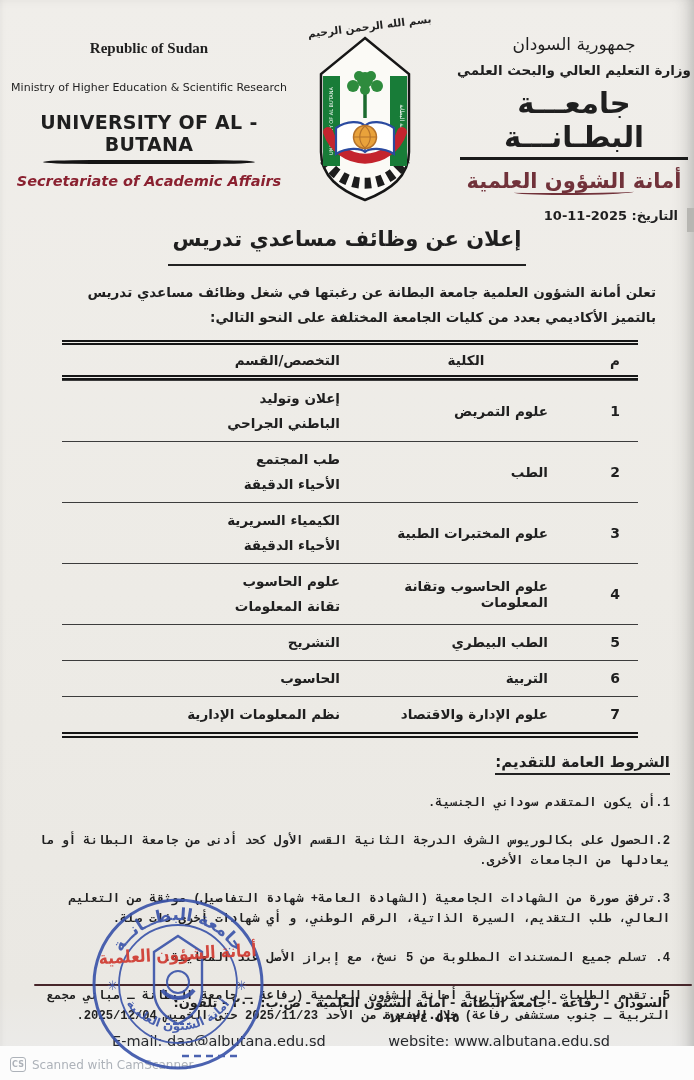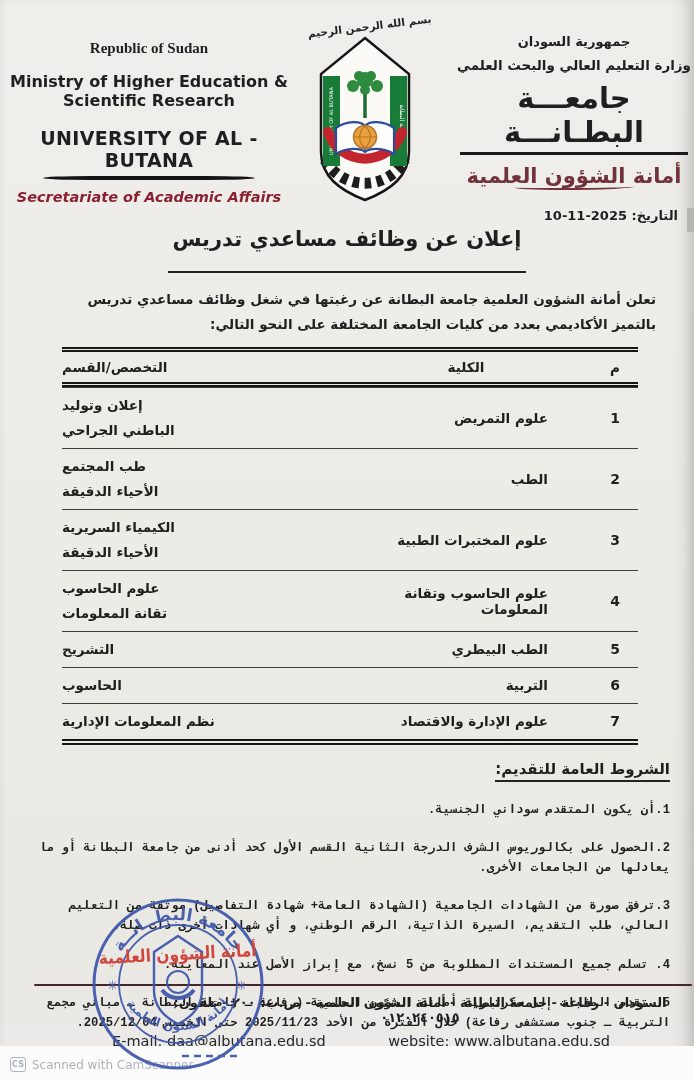--- a/index.html
+++ b/index.html
@@ -7,47 +7,47 @@
   .page {
     position:relative; width:694px; height:1080px; margin:0 auto;
     background:linear-gradient(180deg,#f0eeea 0%,#edebe6 55%,#eae8e3 92%,#ececec 100%);
     overflow:hidden; color:#1f1f1f;
     box-shadow:inset -14px 0 18px -12px rgba(90,90,90,.45), inset 4px 0 10px -8px rgba(120,120,120,.35);
   }
   
   .hdr { display:flex; padding-top:10px; }
   .hdr-left { width:282px; margin-left:8px; text-align:center; padding-top:30px; }
   .hl1 { font-size:15px; font-weight:bold;font-family:Liberation Serif, serif; }
-  .hl2 { font-size:16px; font-weight:bold; margin-top:15px; }
+  .hl2 { font-size:11px; font-weight:normal; margin-top:24px; }
   .hl3 { font-size:19px; font-weight:bold; margin-top:17px; letter-spacing:.3px; }
   .hl-rule { width:212px; height:4px; background:#141414; margin:5px auto 0; border-radius:45%/100%; }
   .hl4 { font-size:14.5px; font-weight:bold; font-style:italic; color:#8a2130; margin-top:9px; }
   .hdr-logo { width:150px; flex:0 0 150px; text-align:center; }
   .hdr-right { flex:1; text-align:center; padding-top:24px; direction:rtl; padding-left:14px; }
-  .hr1 { font-size:13px; font-weight:bold; }
+  .hr1 { font-size:17px; font-weight:normal; }
   .hr2 { font-size:13.5px; font-weight:bold; margin-top:8px; }
   .hr3 { font-size:29px; font-weight:bold; margin-top:8px; letter-spacing:-1px; }
   .hr-rule { width:228px; height:2.5px; background:#1a1a1a; margin:3px auto 0; }
   .hr4 { font-size:21px; font-weight:bold; color:#71323a; margin-top:9px; }
   .hr4-swoosh { width:120px; height:6px; border-bottom:2px solid #71323a; border-radius:0 0 60% 40%; margin:-4px auto 0; }
   
   .date-line { direction:rtl; text-align:right; padding-right:16px; font-size:13px; font-weight:bold; margin-top:2px; }
   .title-wrap { text-align:center; margin-top:4px; }
-  .doc-title { display:inline-block; font-size:21px; font-weight:bold; border-bottom:2.2px solid #222; padding:0 4px 20px; }
+  .doc-title { display:inline-block; font-size:21px; font-weight:bold; border-bottom:2.2px solid #222; padding:0 4px 13px; }
   .intro { direction:rtl; text-align:right; font-size:13.5px; font-weight:bold; line-height:1.85; margin:14px 38px 0 52px; }
   
   .tbl { direction:rtl; margin:10px 56px 0 62px; border-top:5px double #161616; border-bottom:6px double #161616; }
   .trow { display:grid; grid-template-columns:46px 252px 1fr; align-items:center; }
   .trow + .trow { border-top:1.6px solid #3c3c3c; }
   .thead { border-bottom:5px double #161616; font-weight:bold; }
   .thead > div { padding:7px 0; font-size:13.5px; }
   .c-no { text-align:center; font-weight:bold; font-size:14px; }
   .c-college { text-align:right; padding-right:44px; font-weight:bold; font-size:13.5px; }
   .thead .c-college { text-align:center; padding-right:0; }
-  .c-spec { text-align:left; font-weight:bold; font-size:13.5px; padding:5px 0; }
+  .c-spec { text-align:right; font-weight:bold; font-size:13.5px; padding:5px 0; }
   .c-spec div { line-height:25px; }
   .c-spec div:empty { display:none; }
   .trow:not(.thead) { min-height:28px; }
   
   .conds { direction:rtl; margin:14px 24px 0 20px; }
   .conds-heading { display:inline-block; font-size:15px; font-weight:bold; border-bottom:2px solid #222; padding-bottom:2px; }
   .cond-item { font-size:12.2px; font-weight:bold; line-height:1.65; margin-top:18px; text-align:right;font-family:Liberation Mono, monospace; }
   
   .stamp { position:absolute; left:86px; top:890px; width:184px; height:184px; z-index:5; opacity:.92; }
   

